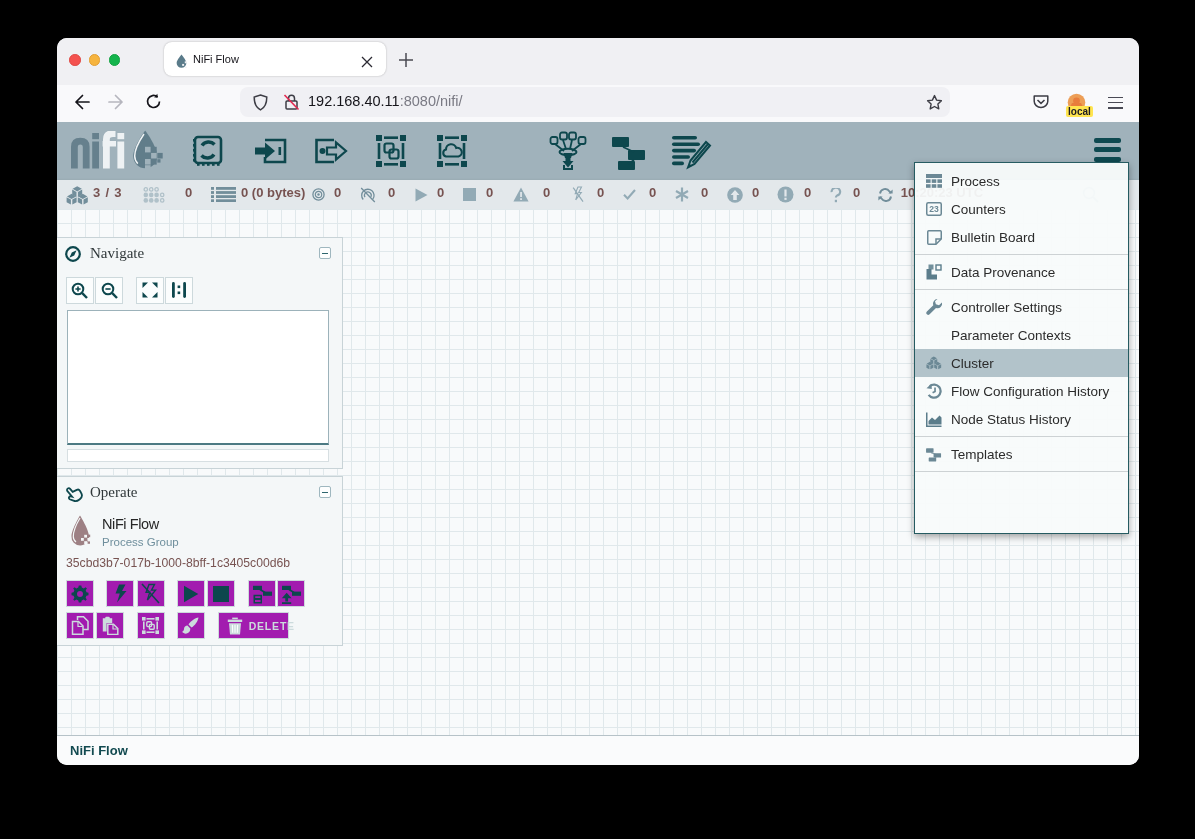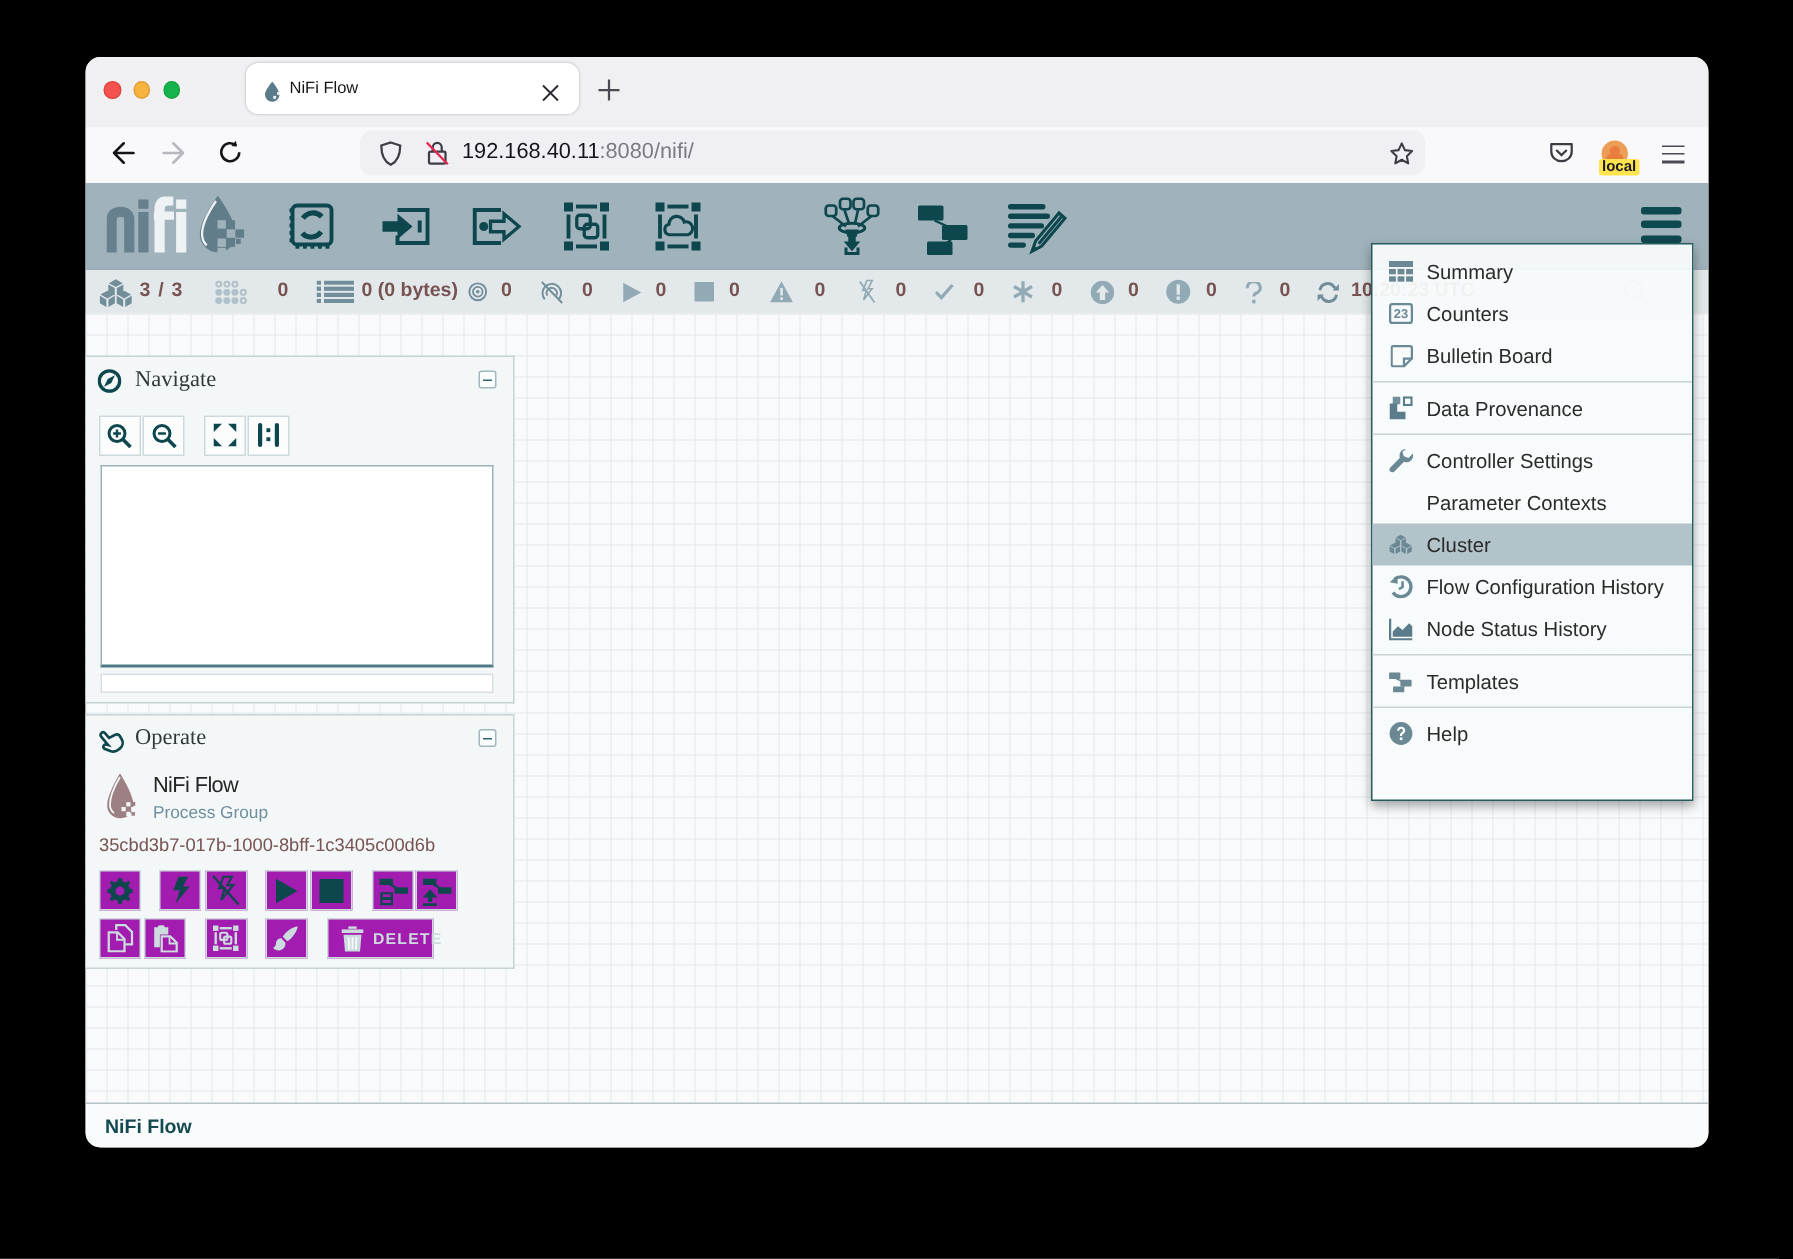--- a/index.html
+++ b/index.html
@@ -579,21 +579,21 @@
                 <rect x="0" y="0" width="16" height="4"></rect>
                 <rect x="0" y="5.3" width="4.6" height="3.6"></rect>
                 <rect x="5.7" y="5.3" width="4.6" height="3.6"></rect>
                 <rect x="11.4" y="5.3" width="4.6" height="3.6"></rect>
                 <rect x="0" y="10.2" width="4.6" height="3.6"></rect>
                 <rect x="5.7" y="10.2" width="4.6" height="3.6"></rect>
                 <rect x="11.4" y="10.2" width="4.6" height="3.6"></rect>
               </g>
             </svg>
           </span>
-      <span class="mt">Summary</span>
+      <span class="mt">Process</span>
     </div>
     <div class="mi">
       <span class="mic">
             <svg width="16" height="14" viewBox="0 0 16 14">
               <rect x="0.75" y="0.75" width="14.5" height="12.5" rx="1.5" fill="none" stroke="#6b8895" stroke-width="1.5"></rect>
               <text x="8" y="10.2" font-size="8.6" font-weight="bold" fill="#6b8895" text-anchor="middle" font-family="Liberation Sans">23</text>
             </svg>
           </span>
       <span class="mt">Counters</span>
     </div>
@@ -679,26 +679,16 @@
               </g>
               <g stroke="#6b8895" stroke-width="1">
                 <path d="M5.5 6.5 L11.5 8.5"></path>
                 <path d="M11.5 12 L8.5 13.5"></path>
               </g>
             </svg>
           </span>
       <span class="mt">Templates</span>
     </div>
     <div class="msep"></div>
-    <div class="mi">
-      <span class="mic">
-            <svg width="16" height="16" viewBox="0 0 16 16">
-              <circle cx="8" cy="8" r="7.6" fill="#6b8895"></circle>
-              <path d="M5.4 6.2 C5.4 4.6 6.5 3.5 8.1 3.5 C9.7 3.5 10.8 4.5 10.8 6 C10.8 7.2 10.1 7.8 9.4 8.3 C8.8 8.7 8.7 9 8.7 9.7 H7.3 C7.3 8.6 7.5 8 8.3 7.4 C8.9 6.9 9.3 6.6 9.3 5.9 C9.3 5.2 8.8 4.8 8.1 4.8 C7.3 4.8 6.9 5.3 6.8 6.2 Z" fill="#fff"></path>
-              <rect x="7.2" y="10.6" width="1.7" height="1.8" fill="#fff"></rect>
-            </svg>
-          </span>
-      <span class="mt">Help</span>
-    </div>
   </div>
 
 </div>
 </div>
 
 </body></html>

